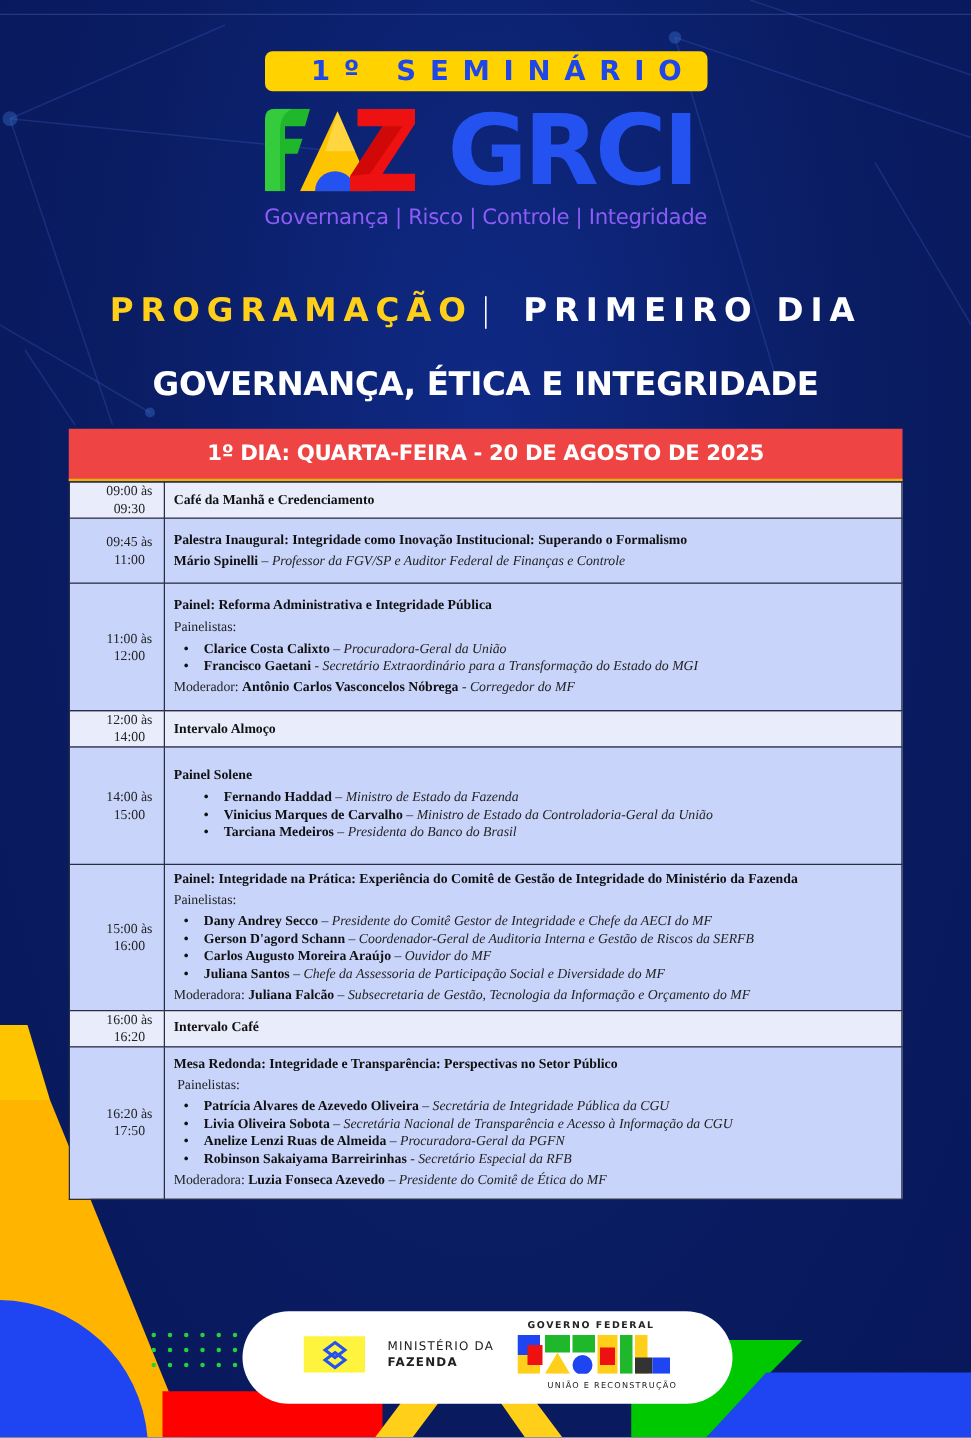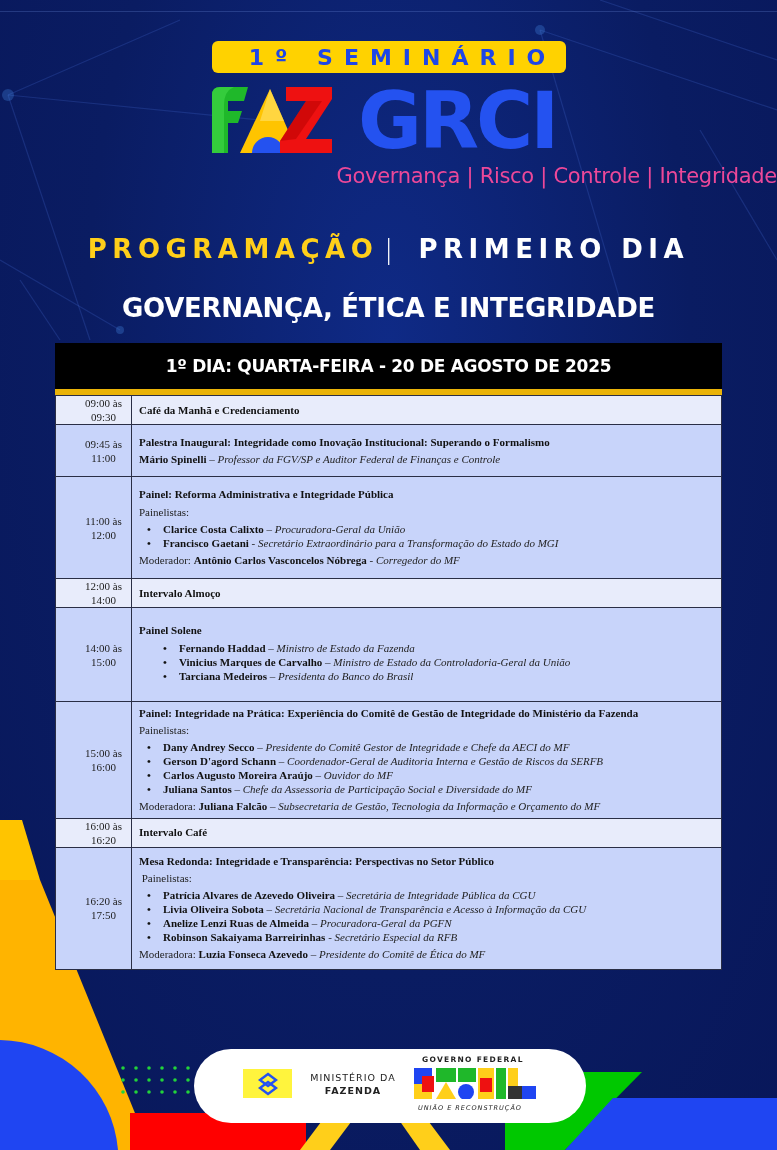--- a/index.html
+++ b/index.html
@@ -22,42 +22,42 @@
     font-family: "DejaVu Sans", sans-serif; padding-left: 27px;
   }
   .logo-row { position: absolute; left: 210px; top: 87px; height: 66px; display: flex; align-items: center; }
   .faz { position: relative; width: 124px; height: 66px; }
   .grci {
     position: absolute; left: 148px; top: -8px;
     color: #2452f0; font-family: "DejaVu Sans", sans-serif; font-weight: 900;
     font-size: 78px; letter-spacing: -3px; line-height: 84px;
   }
   .tagline {
-    position: absolute; left: 0; right: 0; top: 164px; text-align: right;
-    color: #ec4899; font-size: 21px; font-family: "DejaVu Sans", sans-serif; letter-spacing: -0.3px;
+    position: absolute; left: 0; right: 0; top: 164px; text-align: center;
+    color: #8b5cf6; font-size: 17px; font-family: "DejaVu Sans", sans-serif; letter-spacing: -0.3px;
   }
   .prog-title {
     position: absolute; left: 0; right: 0; top: 234px; text-align: center;
     font-family: "DejaVu Sans", sans-serif; font-weight: 900; font-size: 26px; letter-spacing: 5.5px;
   }
   .prog-title .yel { color: #ffcf1a; }
   .prog-title .sep { color: #ffffff; font-weight: 300; margin: 0 6px; }
   .prog-title .wht { color: #ffffff; margin-left: 14px; }
   .theme-title {
     position: absolute; left: 0; right: 0; top: 293px; text-align: center;
     color: #ffffff; font-family: "DejaVu Sans", sans-serif; font-weight: 900; font-size: 26px; letter-spacing: -0.3px;
   }
 
   
   .schedule { position: absolute; left: 55px; top: 343px; width: 667px; }
   .day-header {
-    height: 52px; background: #000000; color: #fff;
+    height: 42px; background: #ef4444; color: #fff;
     display: flex; align-items: center; justify-content: center;
     font-family: "DejaVu Sans", sans-serif; font-weight: 700; font-size: 17px; letter-spacing: -0.3px;
-    border-bottom: 6px solid #eab308;
+    border-bottom: 2px solid #eab308;
   }
   table { width: 667px; border-collapse: collapse; font-family: "Liberation Serif", serif; font-size: 11px; color: #111; }
   td { border: 1.5px solid #2a2e45; vertical-align: middle; }
   td.time { width: 76px; text-align: center; font-size: 11px; line-height: 14px; color: #222; padding-left: 20px; }
   td.content { padding: 4px 7px; line-height: 14.5px; }
   tr.light td { background: #e8ecfb; }
   tr.mid td { background: #c8d4fa; }
   .title-b { font-weight: bold; }
   .label { color: #222; }
   .name { font-weight: bold; }
@@ -69,25 +69,25 @@
   .gap { height: 3px; }
 
   
   .deco { position: absolute; left: 0; top: 0; width: 777px; height: 1150px; pointer-events: none; }
   .footer-pill {
     position: absolute; left: 194px; top: 1049px; width: 392px; height: 74px;
     background: #ffffff; border-radius: 37px;
     display: flex; align-items: center;
   }
   .bb-logo { position: absolute; left: 49px; top: 20px; width: 49px; height: 29px; background: #fff43d; display: flex; align-items: center; justify-content: center; }
-  .mf-text { position: absolute; left: 116px; top: 22px; font-family: "DejaVu Sans", sans-serif; font-size: 9.5px; letter-spacing: 1px; color: #222; text-align: center; line-height: 13px; width: 86px; }
+  .mf-text { position: absolute; left: 116px; top: 22px; font-family: "DejaVu Sans", sans-serif; font-size: 9.5px; letter-spacing: 1px; color: #222; text-align: left; line-height: 13px; width: 86px; }
   .mf-text .b { font-weight: bold; }
   .gov-top { position: absolute; left: 228px; top: 6px; font-family: "DejaVu Sans", sans-serif; font-size: 7.5px; font-weight: bold; letter-spacing: 1.3px; color: #222; }
   .gov-brasil { position: absolute; left: 220px; top: 19px; width: 122px; height: 31px; }
-  .gov-bottom { position: absolute; left: 224px; top: 55px; font-family: "DejaVu Sans", sans-serif; font-size: 6.5px; letter-spacing: 1px; color: #222; font-style: italic; }
+  .gov-bottom { position: absolute; left: 244px; top: 55px; font-family: "DejaVu Sans", sans-serif; font-size: 6.5px; letter-spacing: 1px; color: #222; }
   .dots { position: absolute; left: 120px; top: 1065px; width: 80px; height: 30px; }
 </style>
 </head>
 <body>
 
 <svg class="bg-net" width="777" height="1150" viewBox="0 0 777 1150">
   <g stroke="#3f63c8" stroke-opacity="0.28" stroke-width="1.2" fill="none">
     <line x1="8" y1="95" x2="180" y2="20"></line>
     <line x1="8" y1="95" x2="90" y2="340"></line>
     <line x1="8" y1="95" x2="260" y2="120"></line>

